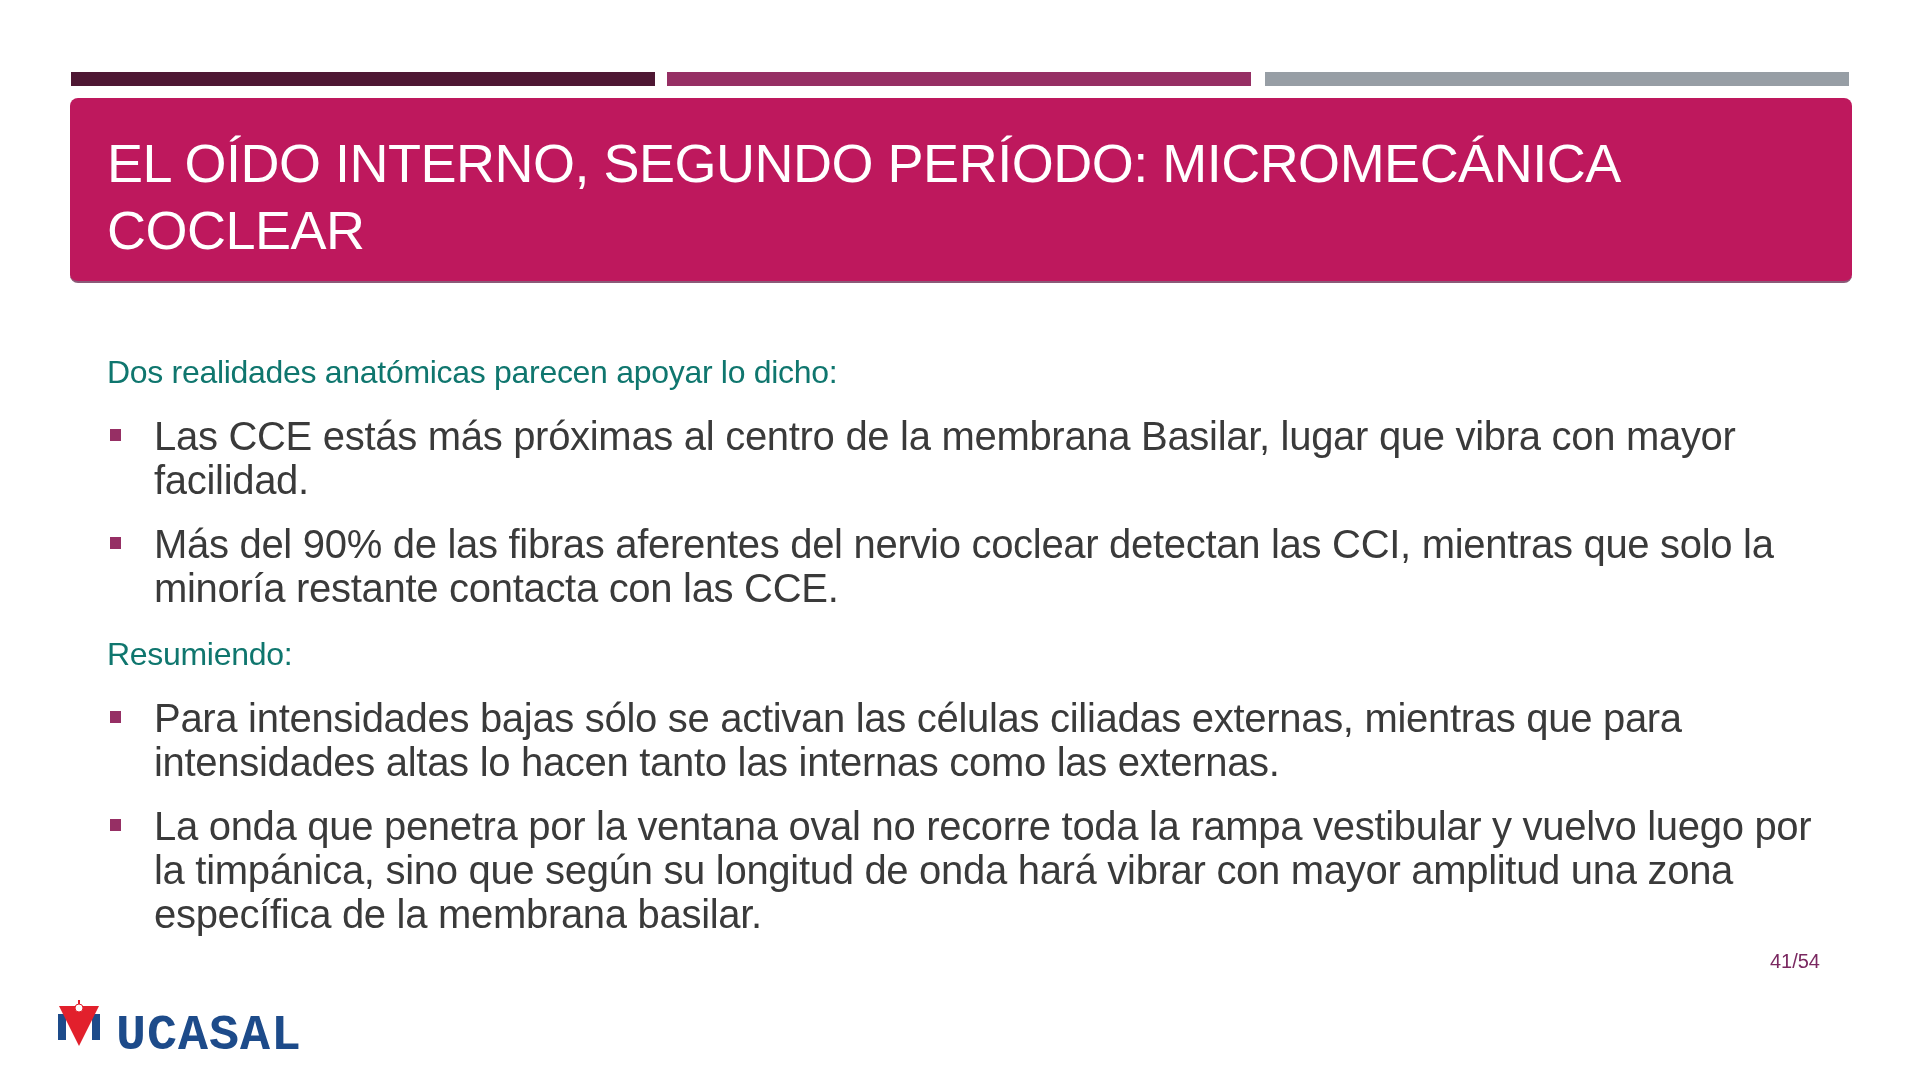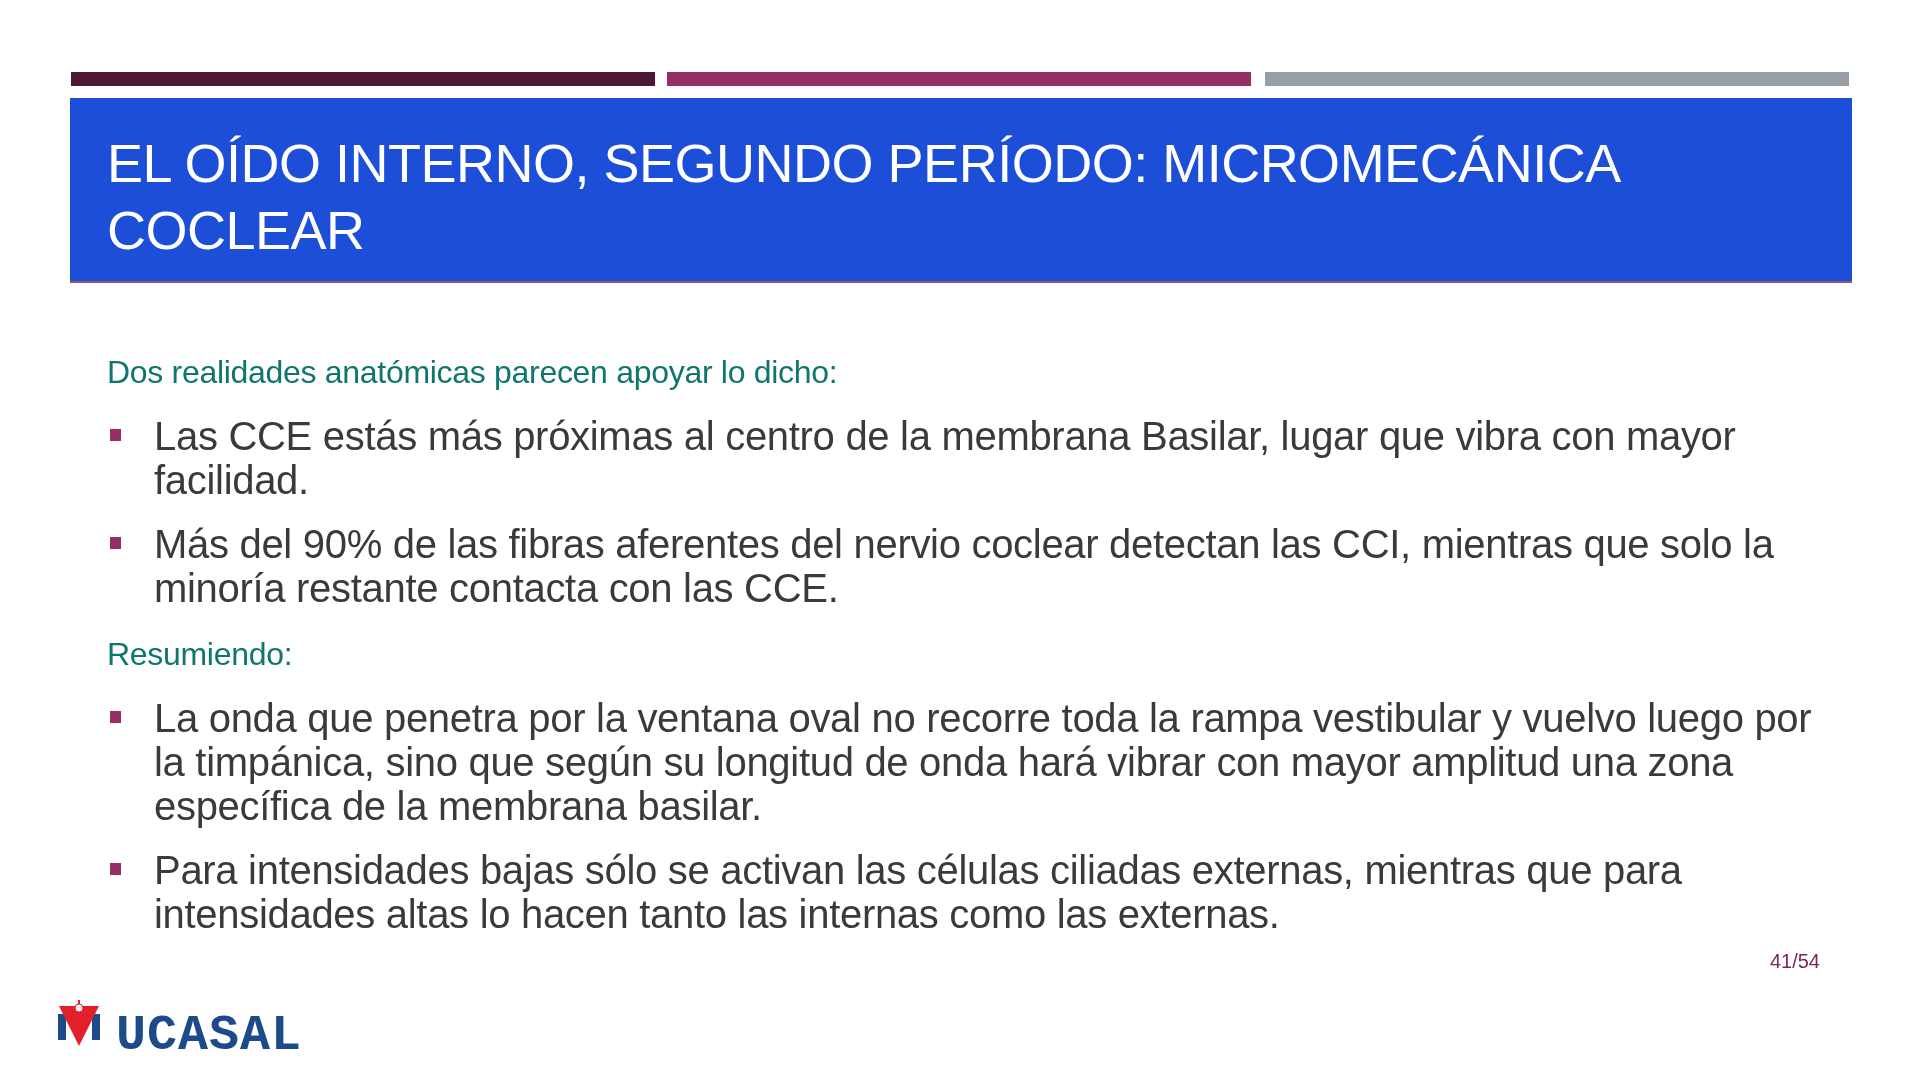--- a/index.html
+++ b/index.html
@@ -2,22 +2,22 @@
 <html><head>
 <meta charset="utf-8">
 <style>
   html, body { margin:0; padding:0; }
   body { width:1920px; height:1080px; background:#ffffff; position:relative; overflow:hidden;
          font-family:"Liberation Sans", "DejaVu Sans", sans-serif; color:#3a3a3a; }
   .bar { position:absolute; top:72px; height:14px; }
   .bar1 { left:71px; width:584px; background:#4e1733; }
   .bar2 { left:667px; width:584px; background:#962f64; }
   .bar3 { left:1265px; width:584px; background:#979ea5; }
-  .title-box { position:absolute; left:70px; top:98px; width:1782px; height:185px; background:#1d4ed8;
-               border-bottom:2px solid #8a5a78; box-sizing:border-box; }
+  .title-box { position:absolute; left:70px; top:98px; width:1782px; height:185px; background:#be185d;
+               border-bottom:2px solid #8a5a78; box-sizing:border-box;border-radius:8px; }
   .title { position:absolute; left:37px; top:32px; width:1700px; margin:0; color:#ffffff;
            font-size:54px; font-weight:normal; line-height:67px; letter-spacing:-0.5px; }
   .content { position:absolute; left:107px; top:350px; width:1720px; }
   .para { font-size:32px; line-height:44px; margin:0; color:#0f766e; letter-spacing:-0.3px; }
   .para.p1 { margin-bottom:20px; }
   .para.p2 { margin-top:22px; margin-bottom:20px; }
   ul.bullets { list-style:none; margin:0; padding:0; }
   ul.bullets li { position:relative; padding-left:47px; font-size:40px; line-height:44px; margin-bottom:20px;
                   color:#3a3a3a; letter-spacing:-0.3px; }
   ul.bullets li .sq { position:absolute; left:3px; top:15px; width:11px; height:12px; background:#962f64; }
@@ -47,25 +47,25 @@
     </li>
     <li>
       <span class="sq"></span>
       <span>Más del 90% de las fibras aferentes del nervio coclear detectan las CCI, mientras que solo la minoría restante contacta con las CCE.</span>
     </li>
   </ul>
   <p class="para p2">Resumiendo:</p>
   <ul class="bullets">
     <li>
       <span class="sq"></span>
-      <span>La onda que penetra por la ventana oval no recorre toda la rampa vestibular y vuelvo luego por la timpánica, sino que según su longitud de onda hará vibrar con mayor amplitud una zona específica de la membrana basilar.</span>
+      <span>Para intensidades bajas sólo se activan las células ciliadas externas, mientras que para intensidades altas lo hacen tanto las internas como las externas.</span>
     </li>
     <li>
       <span class="sq"></span>
-      <span>Para intensidades bajas sólo se activan las células ciliadas externas, mientras que para intensidades altas lo hacen tanto las internas como las externas.</span>
+      <span>La onda que penetra por la ventana oval no recorre toda la rampa vestibular y vuelvo luego por la timpánica, sino que según su longitud de onda hará vibrar con mayor amplitud una zona específica de la membrana basilar.</span>
     </li>
   </ul>
 </div>
 
 <div class="page-num">41/54</div>
 
 <div class="logo">
   <svg class="logo-mark" viewBox="0 0 42 46">
     <polygon points="0,14 8,14 8,40 0,40" fill="#1d4b8a"></polygon>
     <polygon points="34,14 42,14 42,40 34,40" fill="#1d4b8a"></polygon>

